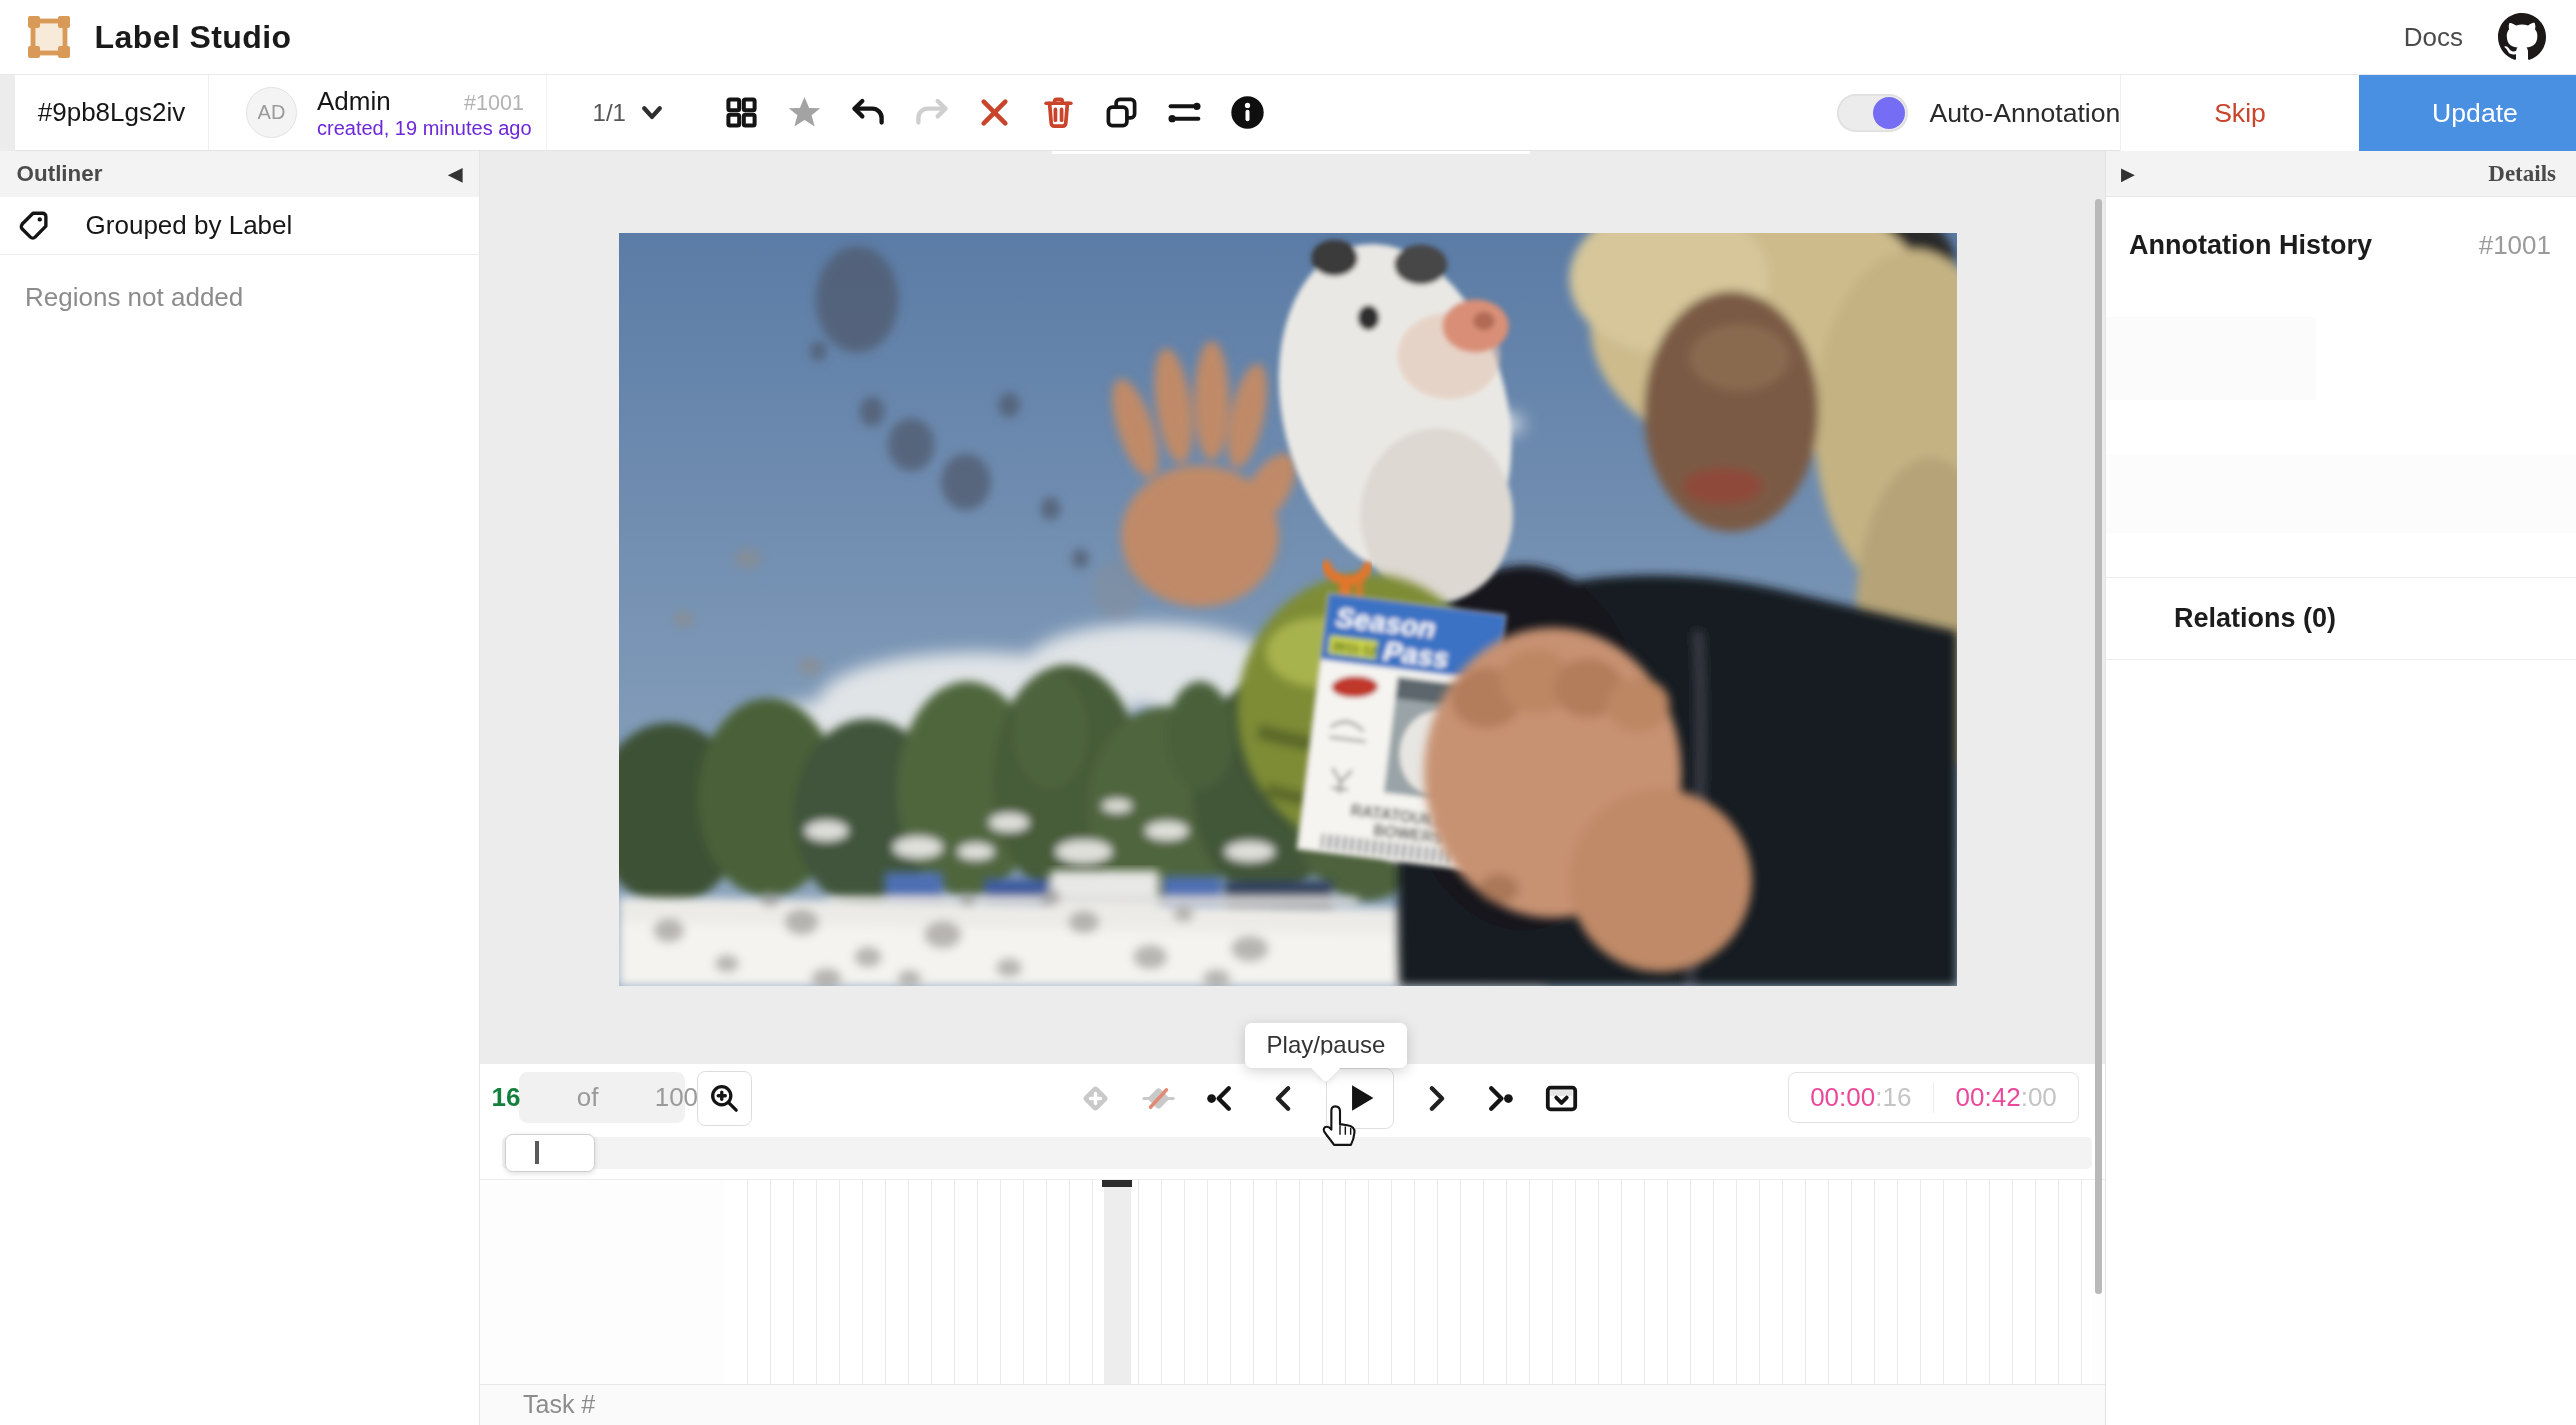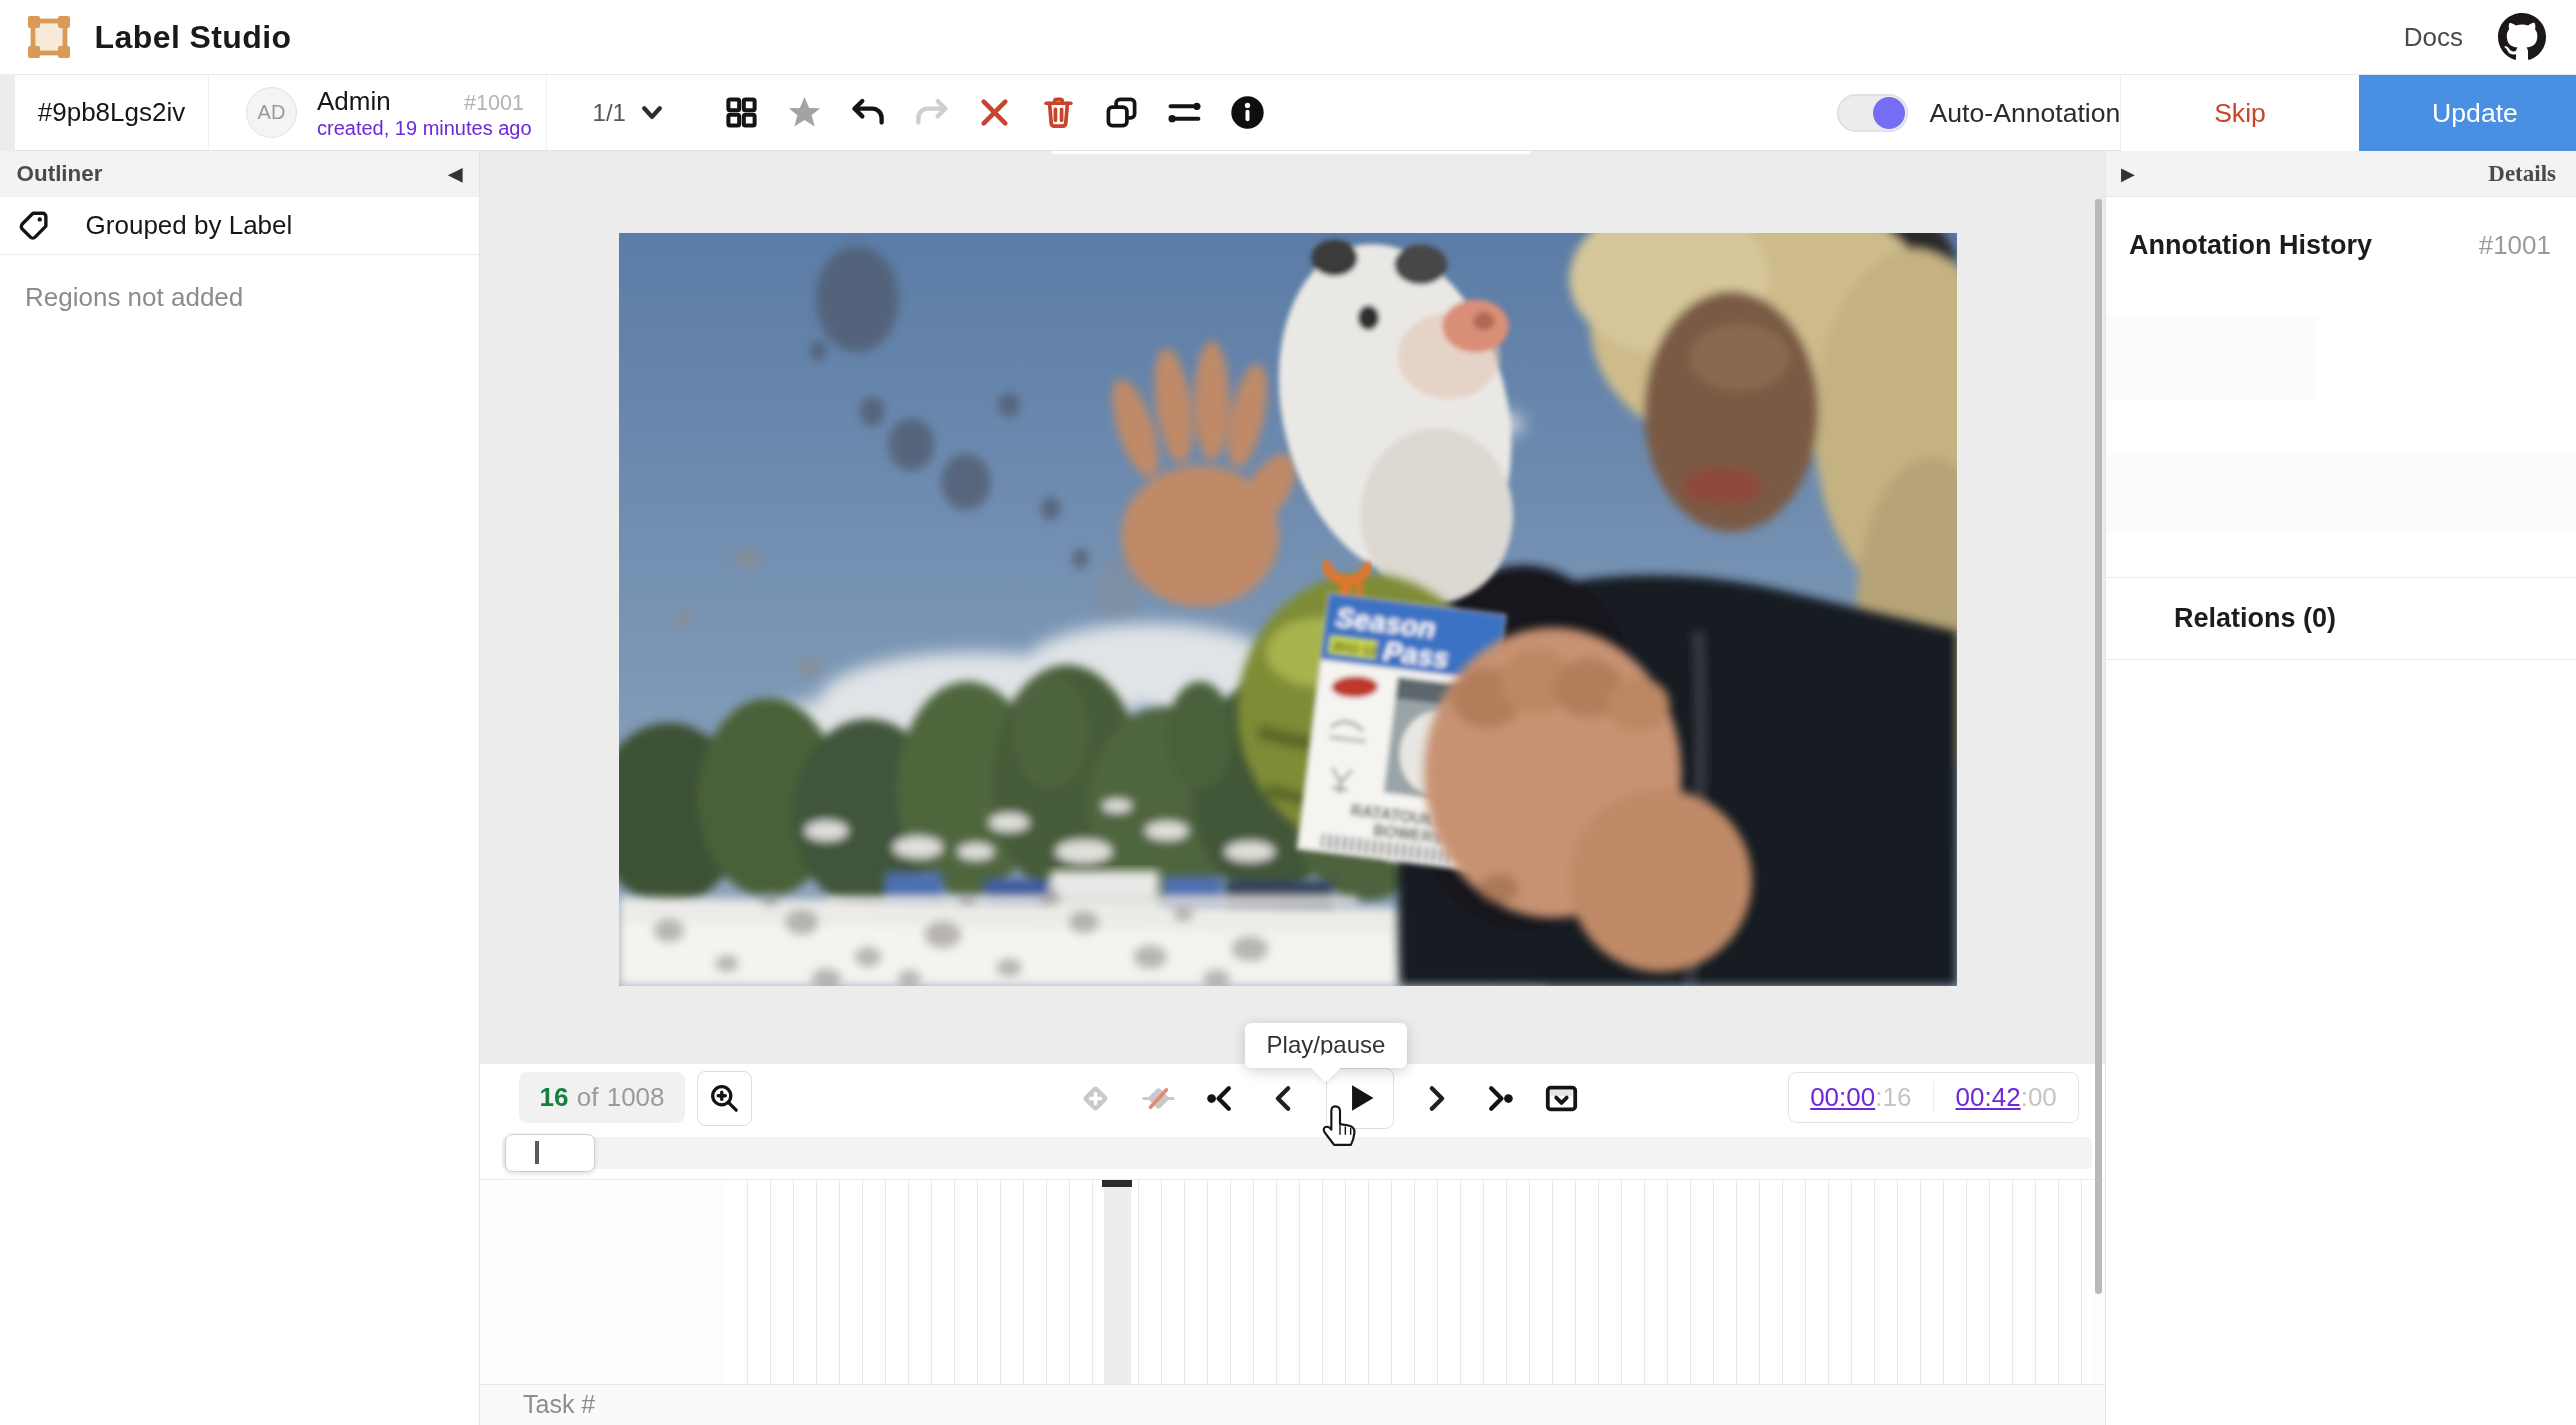--- a/index.html
+++ b/index.html
@@ -72,35 +72,35 @@
     box-shadow:0 3.3px 13.3px rgba(0,0,0,.18); padding:8.3px 21.6px; font-size:24px; color:#333; z-index:40; }
   .tooltip:after { content:""; position:absolute; left:50%; bottom:-10px; margin-left:-10.8px;
     width:21.6px; height:21.6px; background:#fff; transform:rotate(45deg); border-radius:3.3px;
     box-shadow:5px 5px 8.3px -5px rgba(0,0,0,.15); }
 
   
   .player-panel { position:absolute; left:0; right:0; top:913px; bottom:0; background:#fff; }
   .frame-pill { position:absolute; left:39px; top:8.3px; width:166px; height:51px; background:#f1f1f1;
     border-radius:8.3px; display:flex; align-items:center; justify-content:center; gap:8.3px; }
   .frame-cur { font-size:26px; font-weight:bold; color:#15803d; }
-  .frame-sep,.frame-total { font-size:26px; color:#9a9a9a; }
+  .frame-sep,.frame-total { font-size:26px; color:#9a9a9a;margin-left:48px; }
   .zoom-btn { position:absolute; left:217px; top:6.6px; width:55px; height:55px; background:#fff;
     border:1.7px solid #dcdcdc; border-radius:8.3px; display:flex; align-items:center; justify-content:center; cursor:pointer; }
   .zoom-btn svg { width:33px; height:33px; }
   .pcontrols { position:absolute; left:594px; top:1.7px; height:65px; display:flex; align-items:center; gap:20px; }
   .pc-btn { width:43px; height:50px; display:flex; align-items:center; justify-content:center; cursor:pointer; }
   .pc-btn svg { width:35px; height:35px; }
   .play-btn { width:68px; height:61px; border:1.7px solid #dedede; border-radius:8.3px; background:#fff;
     display:flex; align-items:center; justify-content:center; cursor:pointer; }
   .play-btn svg { width:38px; height:38px; }
   .timebox { position:absolute; right:26.6px; top:8.3px; height:51px; border:1.7px solid #e2e2e2;
     border-radius:8.3px; display:flex; align-items:center; background:#fff; }
   .timecell { padding:0 21.6px; font-size:26px; display:flex; }
   .timecell + .timecell { border-left:1.7px solid #ececec; }
-  .t-main { color:#6d28d9;text-decoration:underline; } .t-sub { color:#c4c4c4; }
+  .t-main { color:#ec4899; } .t-sub { color:#c4c4c4; }
 
   
   .seek-track { position:absolute; left:22.4px; right:14px; top:73px; height:32px; background:#f3f3f3; border-radius:5px; }
   .seek-window { position:absolute; left:25px; top:70px; width:90px; height:38px; background:#fff;
     border:1.7px solid #cfcfcf; border-radius:7.5px; box-shadow:0 1.7px 5px rgba(0,0,0,.12); cursor:grab; }
   .seek-handle { position:absolute; left:55px; top:77px; width:4.1px; height:23px; background:#5a5a5a; cursor:ew-resize; }
 
   
   .tgrid { position:absolute; left:0; right:0; top:115px; height:206px; border-top:1.7px solid #ededed; background:#fdfdfd; }
   .tgrid-lines { position:absolute; left:245px; right:14px; top:0; bottom:0;

